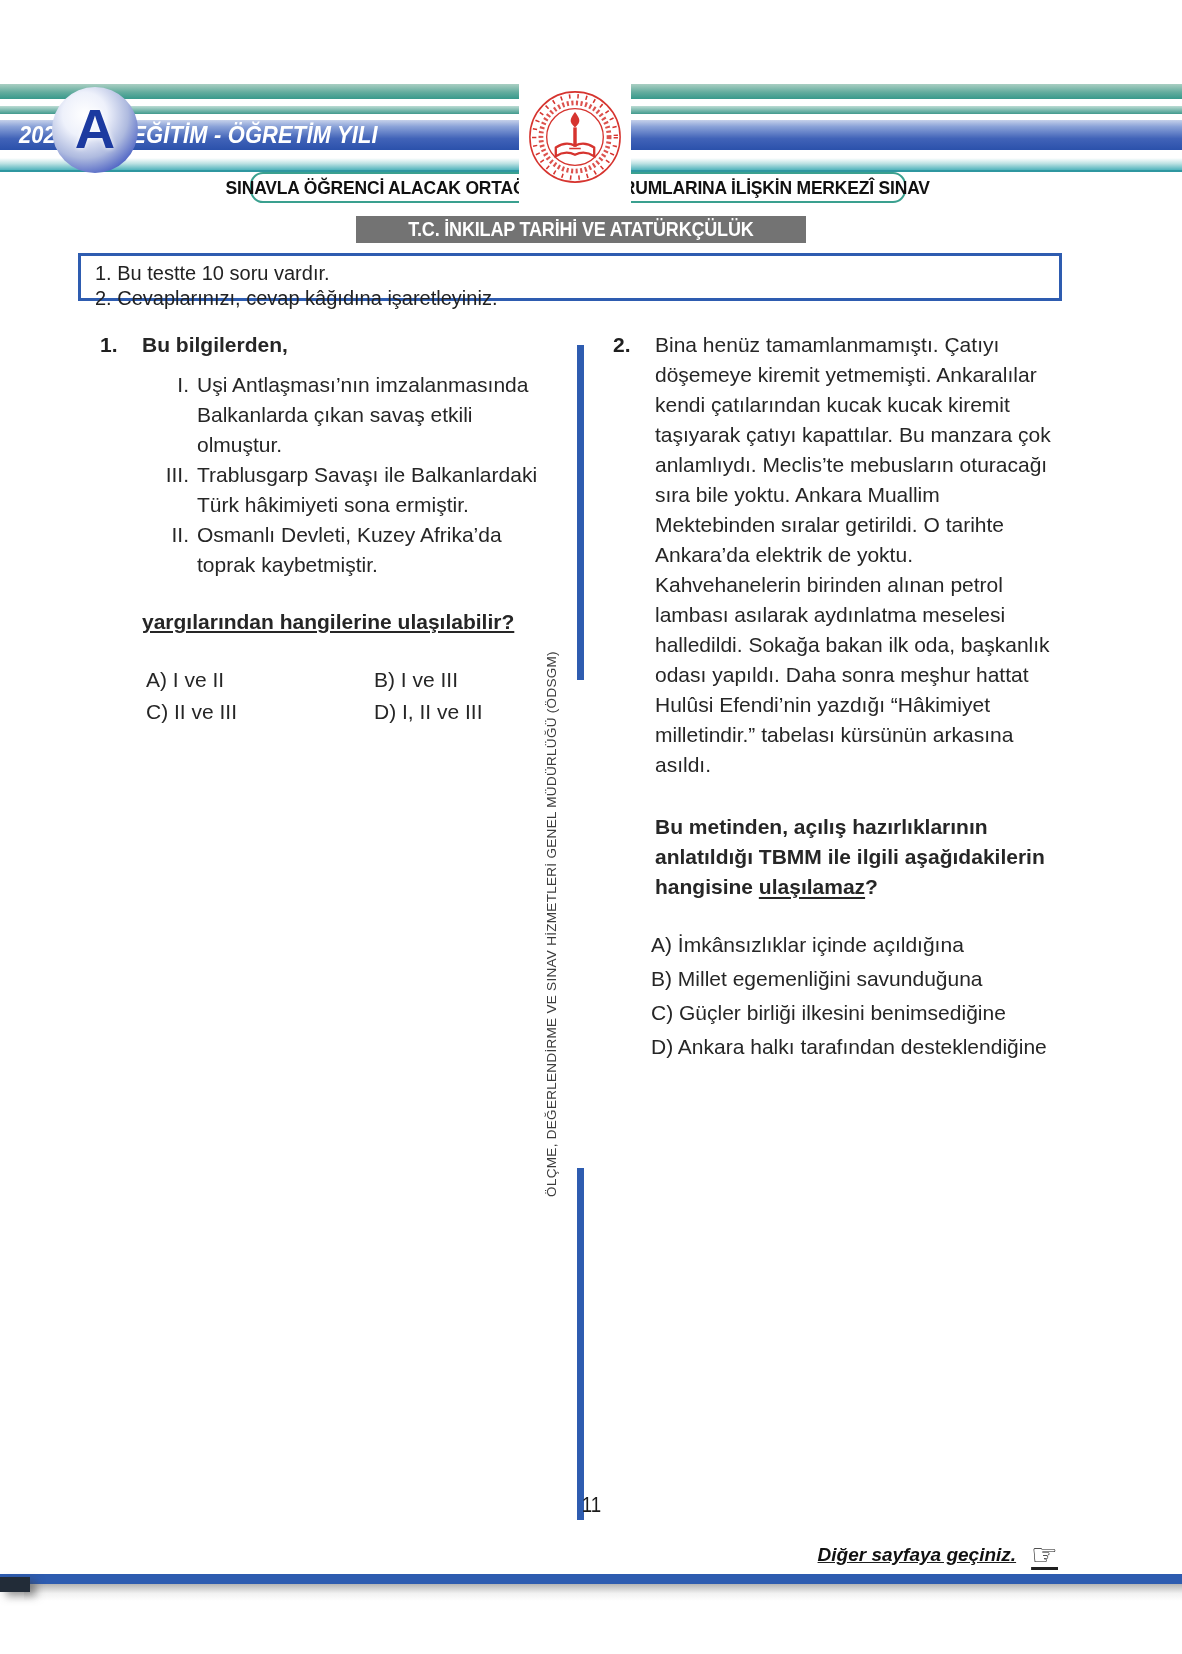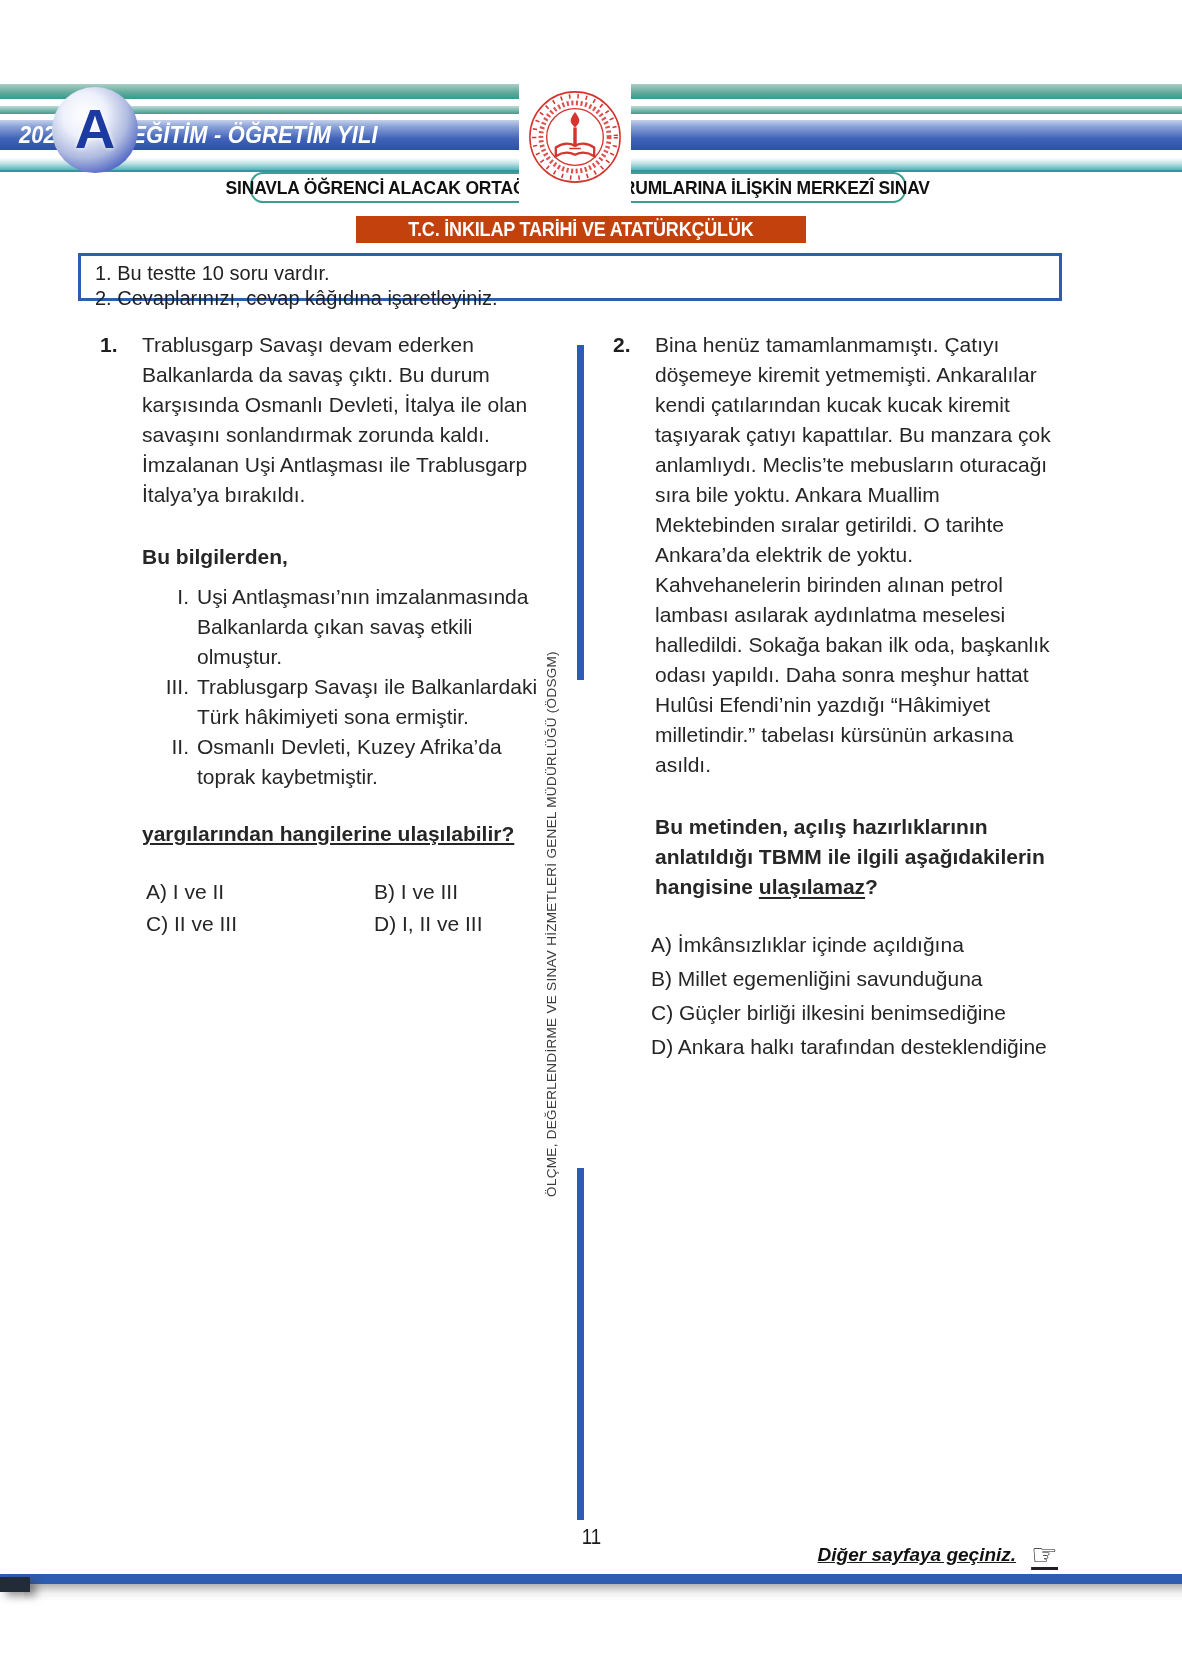--- a/index.html
+++ b/index.html
@@ -33,21 +33,21 @@
   .yearLine span { color:#ffffff; font-weight:bold; font-style:italic; font-size:23px; transform:scaleX(.95); transform-origin:right center; letter-spacing:.2px; }
   
   .examBox {
     position:absolute; left:250px; top:172px; width:656px; height:31px;
     border:2px solid #3aa08f; border-radius:13px; background:#fff;
     display:flex; align-items:center; justify-content:center; z-index:2;
   }
   .examBox span { font-weight:bold; font-size:19px; color:#111; white-space:nowrap; transform:scaleX(.92); letter-spacing:-0.2px; }
   
   .subjBox {
-    position:absolute; left:356px; top:216px; width:450px; height:27px; background:#c2410c;
+    position:absolute; left:356px; top:216px; width:450px; height:27px; background:#737373;
     display:flex; align-items:center; justify-content:center;
   }
   .subjBox span { color:#fff; font-weight:bold; font-size:20px; white-space:nowrap; transform:scaleX(.9); letter-spacing:-0.2px; }
   
   .instr {
     position:absolute; left:78px; top:253px; width:984px; height:48px;
     border:3px solid #2e5cb0; padding:5px 0 0 14px; background:#fff;
   }
   .instr div { font-size:20px; line-height:25px; color:#222; }
   
@@ -71,21 +71,21 @@
   .opt { white-space:nowrap; }
   
   .vbar { position:absolute; left:577px; width:7px; background:#2e5cb0; }
   .vbar.top { top:345px; height:335px; }
   .vbar.bot { top:1168px; height:352px; }
   .vtext {
     position:absolute; left:551px; top:924px; transform:translate(-50%,-50%) rotate(-90deg);
     white-space:nowrap; font-size:13.5px; color:#3c3c3c; letter-spacing:.3px;
   }
   
-  .pageNum { position:absolute; left:0; top:1524px; width:100%; text-align:center; font-size:22px; color:#1a1a1a; }
+  .pageNum { position:absolute; left:0; top:1492px; width:100%; text-align:center; font-size:22px; color:#1a1a1a; }
   .pageNum span { display:inline-block; transform:scaleX(.85); }
   .nextPage { position:absolute; right:124px; top:1544px; display:flex; align-items:center; gap:15px;text-decoration:underline; }
   .nextPage .txt { font-weight:bold; font-style:italic; font-size:19px; color:#111; }
   .nextPage .hand { font-size:30px; line-height:22px; color:#111; }
   .botBar { position:absolute; left:0; top:1574px; width:100%; height:10px; background:#2e5cb0; }
   .botShadow { position:absolute; left:24px; top:1584px; right:0; height:17px;
     background:linear-gradient(180deg, rgba(130,130,130,.6) 0%, rgba(200,200,200,.25) 55%, rgba(255,255,255,0) 100%); }
   .botCorner { position:absolute; left:0; top:1577px; width:30px; height:15px; background:#222c38;
     box-shadow:6px 4px 8px rgba(60,60,60,.55); }
 </style>
@@ -135,21 +135,20 @@
 
   <div class="instr">
     <div>1. Bu testte 10 soru vardır.</div>
     <div>2. Cevaplarınızı, cevap kâğıdına işaretleyiniz.</div>
   </div>
 
   <div class="col col1">
     <div class="q">
       <div class="qnum">1.</div>
       <div class="qbody">
-        <div class="para">Trablusgarp Savaşı devam ederken Balkanlarda da savaş çıktı. Bu durum karşısında Osmanlı Devleti, İtalya ile olan savaşını sonlandırmak zorunda kaldı. İmzalanan Uşi Antlaşması ile Trablusgarp İtalya’ya bırakıldı.</div>
         <div class="leadin">Bu bilgilerden,</div>
         <div class="item">
           <div class="rn">I.</div>
           <div class="itx">Uşi Antlaşması’nın imzalanmasında Balkanlarda çıkan savaş etkili olmuştur.</div>
         </div>
         <div class="item">
           <div class="rn">III.</div>
           <div class="itx">Trablusgarp Savaşı ile Balkanlardaki Türk hâkimiyeti sona ermiştir.</div>
         </div>
         <div class="item">

